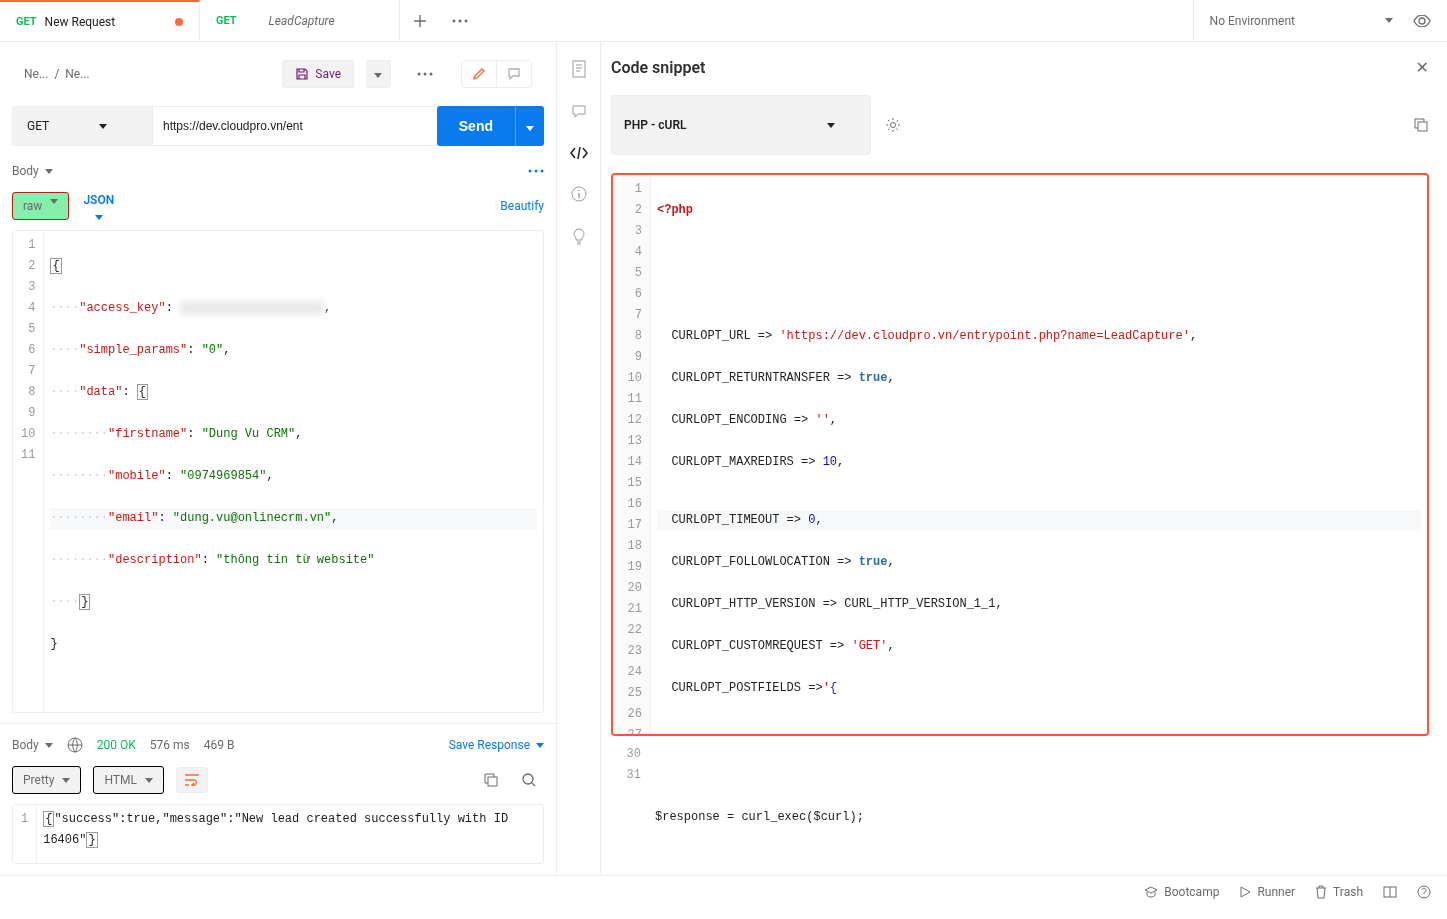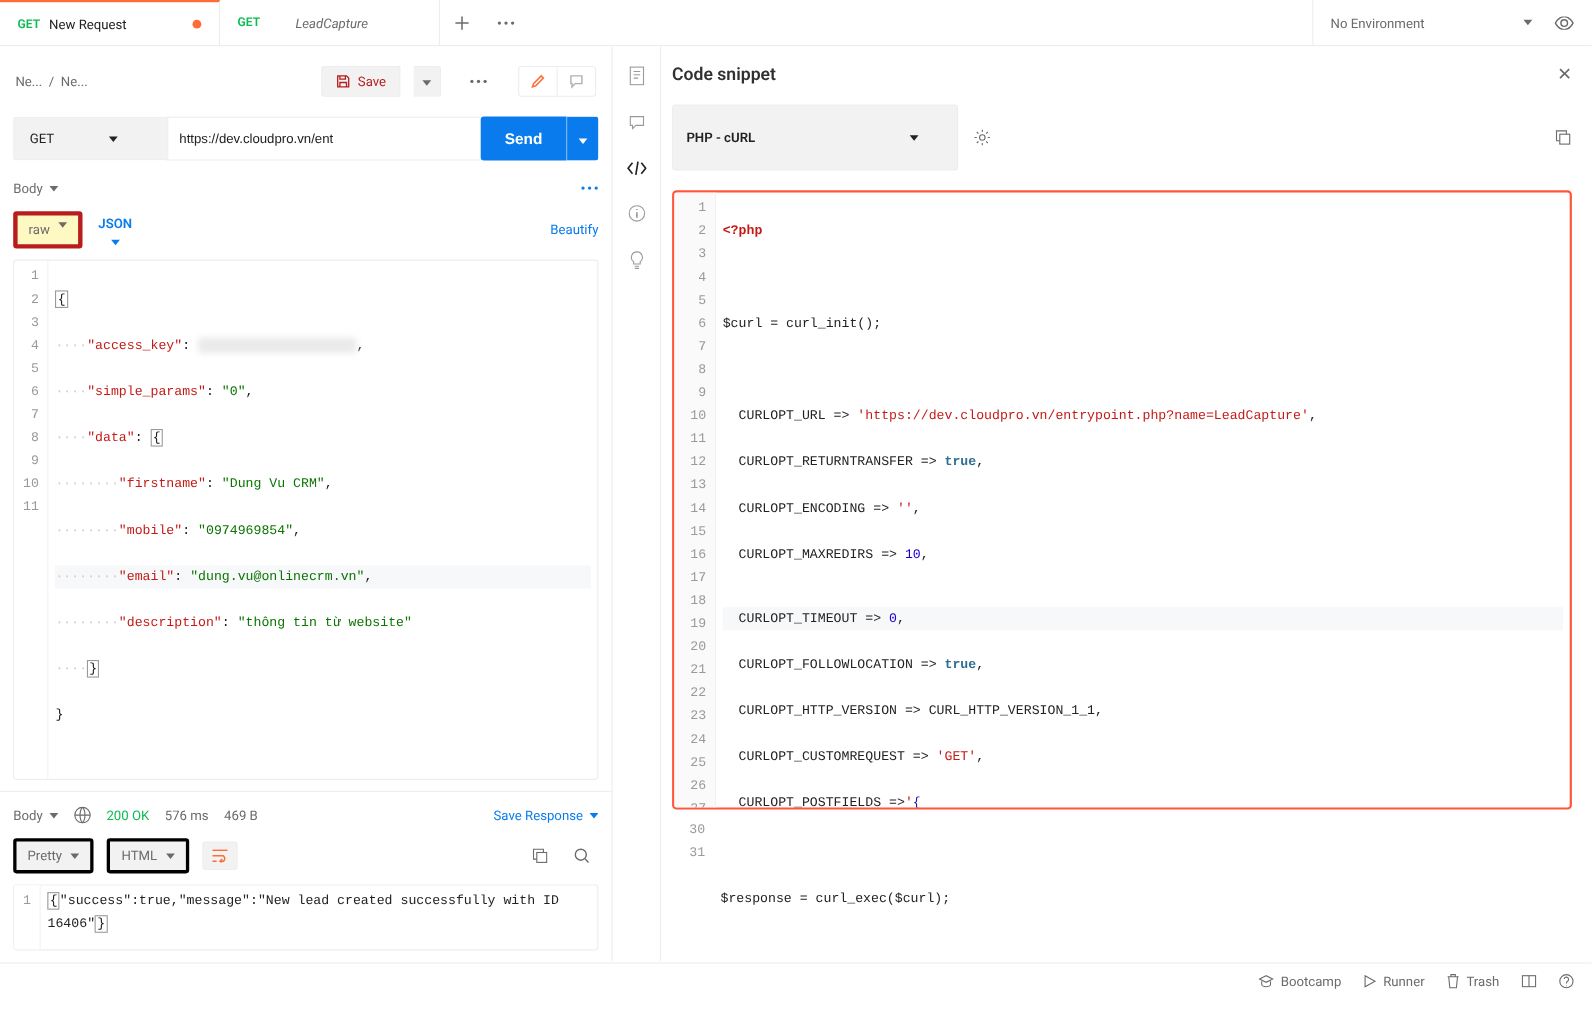--- a/index.html
+++ b/index.html
@@ -62,29 +62,29 @@
 .left-panel {
   width: 557px;
   border-right: 1px solid #ededed;
   display: flex;
   flex-direction: column;
   min-height: 0;
 }
 .req-header {
   display: flex;
   align-items: center;
-  padding: 18px 14px;
+  padding: 18px 24px;
   gap: 12px;
 }
 .breadcrumb { color:#6b6b6b; overflow:hidden; white-space:nowrap; max-width: 110px; }
 .save-btn {
   margin-left: auto;
   display:flex; align-items:center; gap:6px;
   background:#f2f2f2; border:1px solid #ededed; border-radius:3px 0 0 3px;
-  padding: 6px 12px; color:#b91c1c; cursor:pointer;
+  padding: 6px 12px; color:#701a75; cursor:pointer;
 }
 .save-chevron { background:#f2f2f2; border:1px solid #ededed; border-left:none; border-radius:0 3px 3px 0; padding:6px 8px; color:#6b6b6b; cursor:pointer; }
 .more-dots { padding:6px 8px; color:#6b6b6b; cursor:pointer; margin-left: 6px; }
 .doc-edit-grp { margin-left: 8px; display:flex; border:1px solid #ededed; border-radius:3px; overflow:hidden; }
 .doc-edit-btn { padding:6px 10px; color:#ff6c37; cursor:pointer; }
 .doc-edit-btn.gray { color:#b0b0b0; }
 .doc-edit-btn + .doc-edit-btn { border-left:1px solid #ededed; }
 
 .url-row {
   display:flex; padding: 0 12px 14px 12px; gap:0;
@@ -106,21 +106,21 @@
 .send-chevron {
   background:#097bed; color:#fff; border:none; padding:12px 10px; border-left:1px solid rgba(255,255,255,0.3);
   border-radius:0 3px 3px 0; cursor:pointer;
 }
 
 .body-tabs { display:flex; align-items:center; padding: 0 12px 10px 12px; gap:10px; }
 .body-tab { color:#6b6b6b; cursor:pointer; padding:4px 0; display:flex; align-items:center; gap:6px; }
 .body-dots { margin-left:auto; color:#6b6b6b; cursor:pointer; }
 
 .body-opts { display:flex; align-items:center; padding: 0 12px 10px 12px; gap:14px; }
-.raw-btn { background:#fef9c3; border:4px solid #b91c1c; border-radius:3px; padding:6px 10px; color:#6b6b6b; display:flex; align-items:flex-start; gap:8px; cursor:pointer; }
+.raw-btn { background:#86efac; border:1px solid #b91c1c; border-radius:3px; padding:6px 10px; color:#6b6b6b; display:flex; align-items:flex-start; gap:8px; cursor:pointer; }
 .json-select { color:#097bed; font-weight:600; display:flex; align-items:center; gap:8px; cursor:pointer;flex-direction:column; }
 .beautify { margin-left:auto; color:#097bed; cursor:pointer; }
 
 .editor-box {
   margin: 0 12px 10px 12px;
   border:1px solid #ededed; border-radius:3px;
   flex:1; min-height: 200px;
   display:flex; overflow:hidden;
 }
 .gutter {
@@ -143,21 +143,21 @@
 .dot { color:#ccc; }
 
 .response-divider { border-top:1px solid #ededed; }
 .resp-header { display:flex; align-items:center; padding:10px 12px; gap:14px; }
 .status-ok { color:#0cbb52; }
 .meta { color:#6b6b6b; }
 .save-resp { color:#097bed; margin-left:auto; display:flex; align-items:center; gap:6px; cursor:pointer; }
 .globe-icon { color:#6b6b6b; }
 
 .resp-body-opts { display:flex; align-items:center; padding:0 12px 10px 12px; gap:12px; }
-.pill { background:#f2f2f2; border:3px solid #000000; border-radius:3px; padding:6px 10px; color:#6b6b6b; display:flex; align-items:center; gap:8px; cursor:pointer; }
+.pill { background:#f2f2f2; border:1px solid #000000; border-radius:3px; padding:6px 10px; color:#6b6b6b; display:flex; align-items:center; gap:8px; cursor:pointer; }
 .icon-btn { color:#6b6b6b; padding:6px 8px; cursor:pointer; }
 .wrap-active { background:#f2f2f2; border:1px solid #ededed; border-radius:3px; padding:6px 8px; color:#ff6c37; cursor:pointer; }
 .resp-icons-right { margin-left:auto; display:flex; gap:8px; }
 
 .resp-editor {
   margin: 0 12px 10px 12px; border:1px solid #ededed; border-radius:3px;
   display:flex; min-height:60px;
 }
 
 
@@ -463,21 +463,20 @@
                 <path d="M5 11H2V2h9v3" fill="none" stroke="currentColor"></path>
               </svg>
           </div>
         </div>
 
         <div class="snippet-editor">
           <div class="gutter">1<br>2<br>3<br>4<br>5<br>6<br>7<br>8<br>9<br>10<br>11<br>12<br>13<br>14<br>15<br>16<br>17<br>18<br>19<br>20<br>21<br>22<br>23<br>24<br>25<br>26<br>27<br>28<br>29</div>
           <div class="code-lines">
 <div class="code-line"><span class="php-open">&lt;?php</span></div>
 <div class="code-line"></div>
-<div class="code-line">$curl = curl_init();</div>
 <div class="code-line"></div>
 <div class="code-line">  CURLOPT_URL =&gt; <span class="q-single">'https://dev.cloudpro.vn/entrypoint.php?name=LeadCapture'</span>,</div>
 <div class="code-line">  CURLOPT_RETURNTRANSFER =&gt; <span class="kw-true">true</span>,</div>
 <div class="code-line">  CURLOPT_ENCODING =&gt; <span class="q-single">''</span>,</div>
 <div class="code-line">  CURLOPT_MAXREDIRS =&gt; <span class="num">10</span>,</div>
 <div class="code-line ln10-hl">  CURLOPT_TIMEOUT =&gt; <span class="num">0</span>,</div>
 <div class="code-line">  CURLOPT_FOLLOWLOCATION =&gt; <span class="kw-true">true</span>,</div>
 <div class="code-line">  CURLOPT_HTTP_VERSION =&gt; CURL_HTTP_VERSION_1_1,</div>
 <div class="code-line">  CURLOPT_CUSTOMREQUEST =&gt; <span class="q-single">'GET'</span>,</div>
 <div class="code-line">  CURLOPT_POSTFIELDS =&gt;<span class="q-single">'</span><span class="string-blue">{</span></div>

